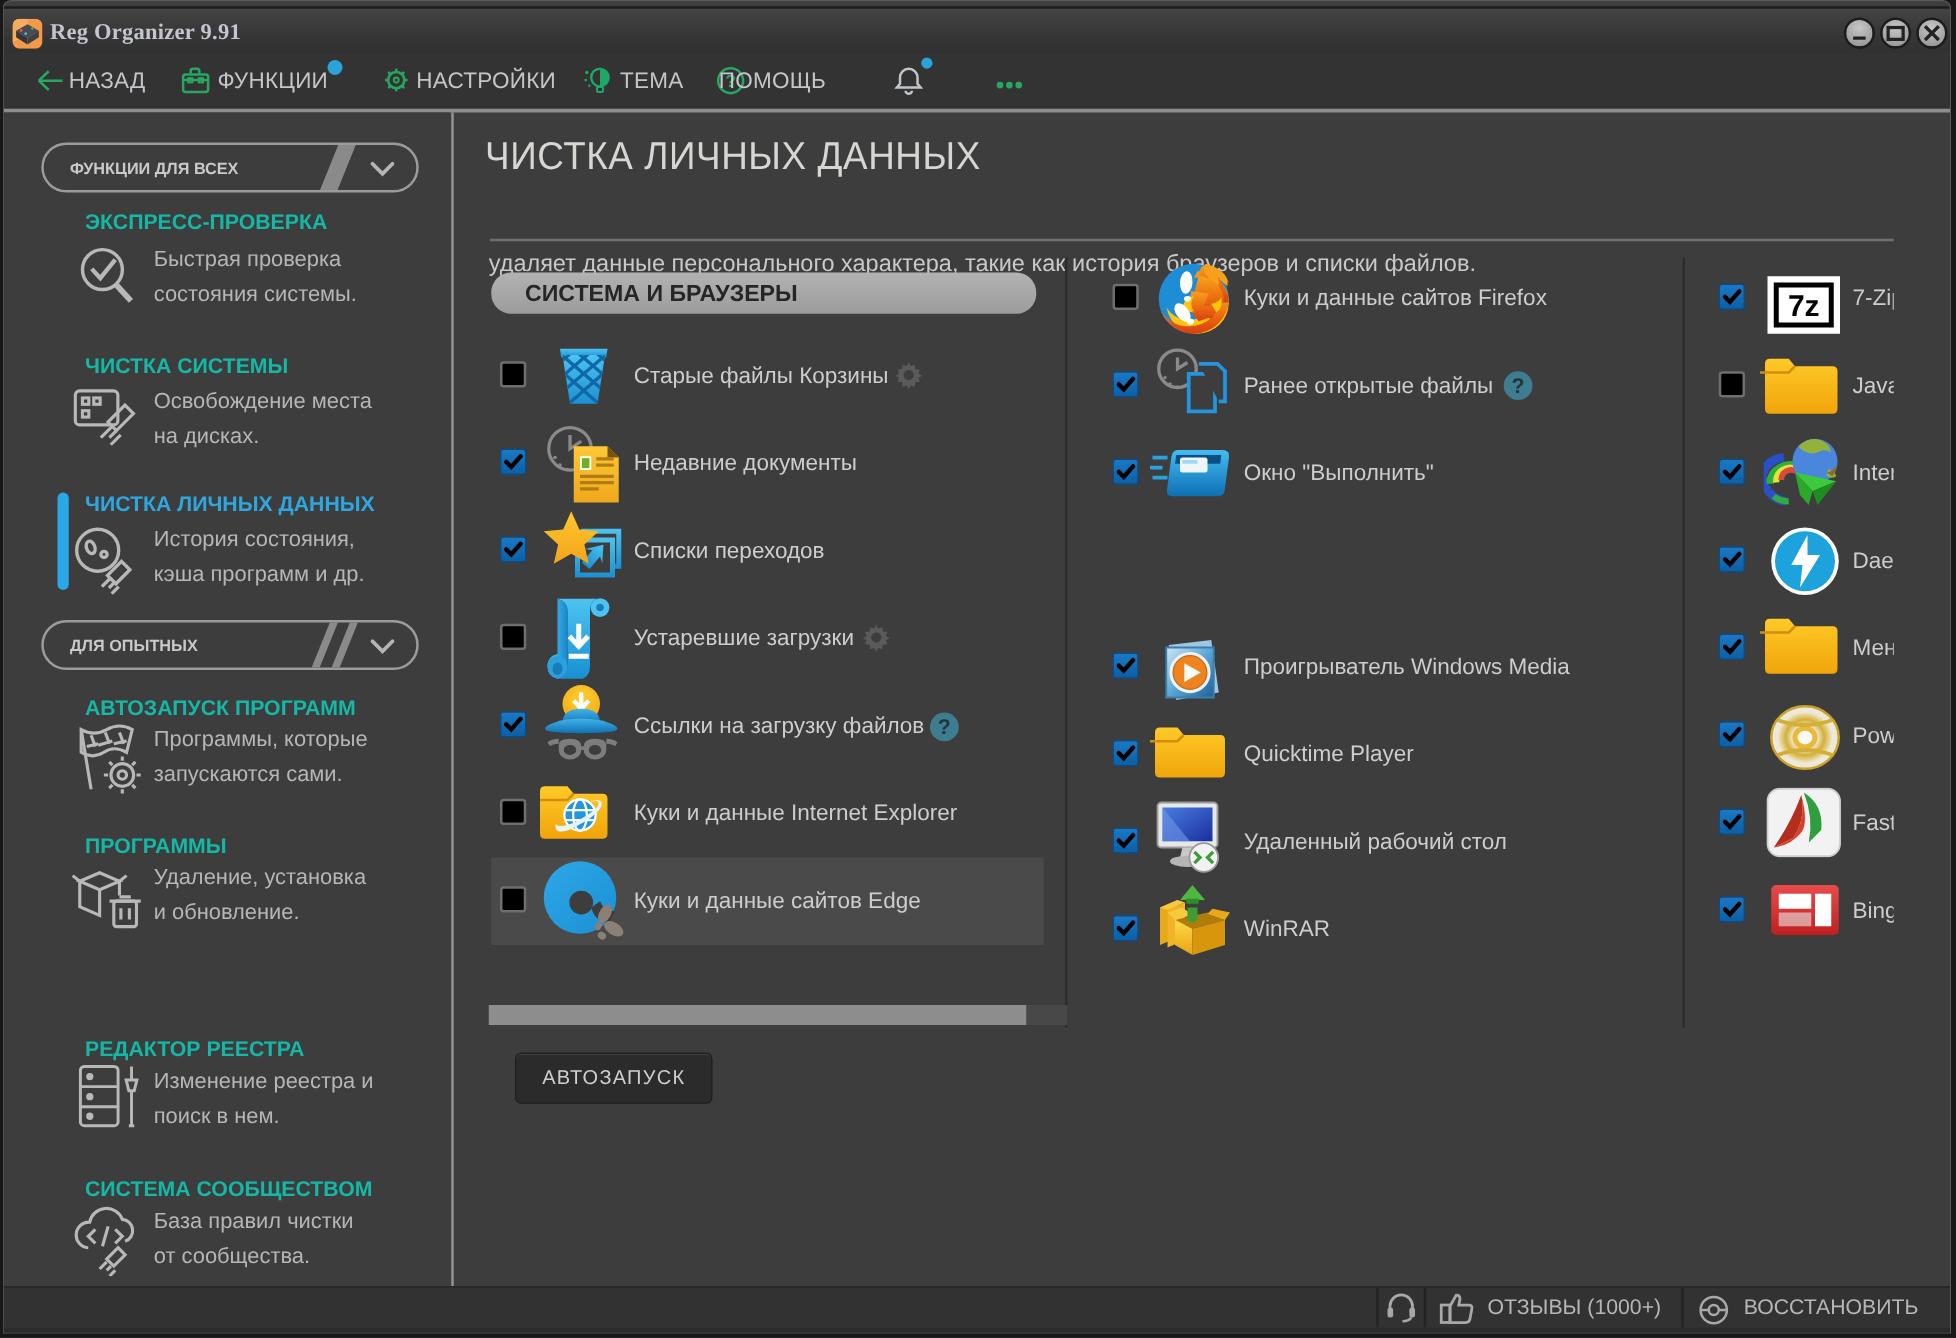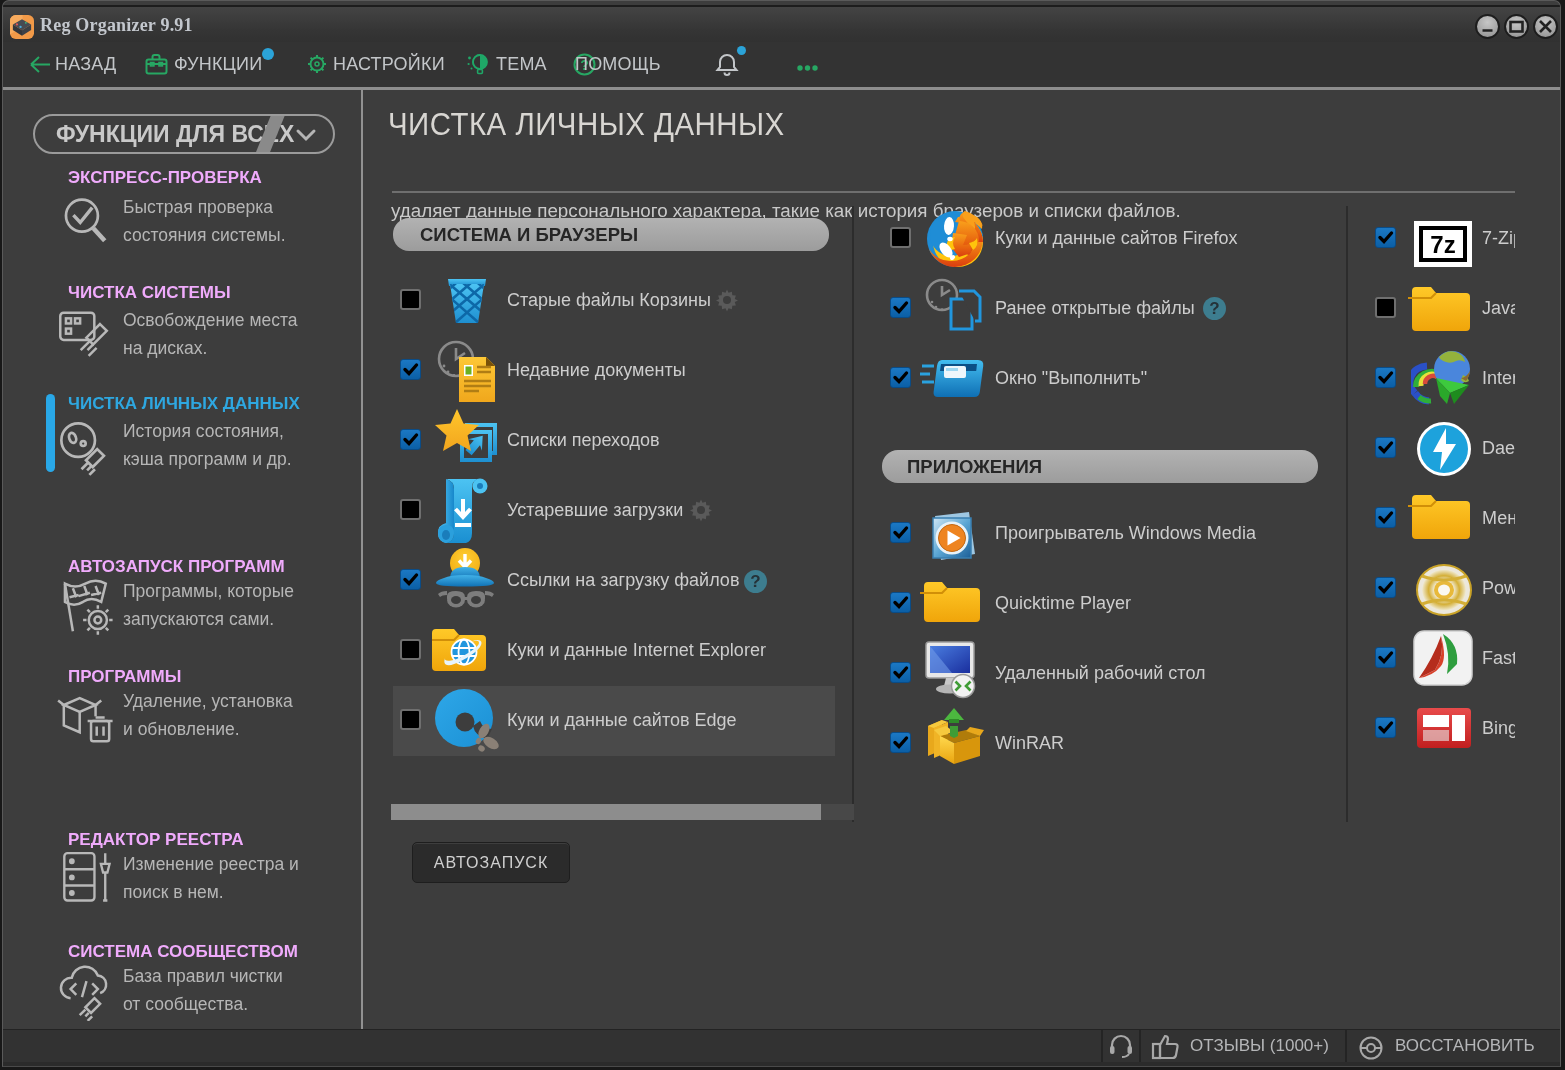--- a/index.html
+++ b/index.html
@@ -21,25 +21,25 @@
   
   #menubar { position:absolute; left:0; top:41px; width:100%; height:45px; background:#333333; }
   #menusep { position:absolute; left:0; top:86px; width:100%; height:3px; background:#8e8e8e; }
   .mitem { position:absolute; top:0; height:45px; display:flex; align-items:center;
     color:#c3c6c9; font-size:18px; letter-spacing:0.2px; }
   .bluedot { position:absolute; width:12px; height:12px; border-radius:50%; background:#2ba3d8; }
   
   #sidebar { position:absolute; left:0; top:89px; width:357px; height:939px; background:#3d3d3d; }
   #sidesep { position:absolute; left:358px; top:89px; width:2px; height:939px; background:#929292; }
   .pill { position:absolute; left:30px; width:302px; height:40px; border:2px solid #9b9b9b;
-    border-radius:20px; color:#c9c9c9; font-weight:bold; font-size:23px;
+    border-radius:20px; color:#c9c9c9; font-weight:bold; font-size:13px;
     display:flex; align-items:center; padding-left:21px; overflow:hidden; }
   .pill .chev { position:absolute; right:16px; top:11px; }
   .stripe { position:absolute; top:-6px; height:52px; background:#8a8a8a; transform:rotate(22deg); }
-  .sit-title { position:absolute; font-weight:bold; font-size:17px; color:#f0abfc; }
+  .sit-title { position:absolute; font-weight:bold; font-size:17px; color:#14b8a6; }
   .sit-title.active { color:#2ea7e0; }
   .sit-desc { position:absolute; font-size:17.5px; color:#b6b6b6; }
   .activebar { position:absolute; left:43px; width:9px; border-radius:5px; background:#29a8e8; }
   .h1 { position:absolute; left:385px; top:106px; font-size:31px; color:#d8d6d2;
     transform:scaleX(0.95); transform-origin:0 0; white-space:nowrap; letter-spacing:0.5px; }
   .sub { position:absolute; left:388px; top:155px; font-size:18.8px; color:#c9c9c9;margin-top:44px; }
   .hline { position:absolute; left:389px; top:190px; width:1123px; height:2px; background:#6f6f6f; }
   .vsep { position:absolute; top:205px; width:2px; height:616px; background:#2c2c2c; }
   .gpill { position:absolute; height:33px; background:linear-gradient(#b2b2b2,#9c9c9c); border-radius:16px;
     color:#262626; font-weight:bold; font-size:18.5px; display:flex; align-items:center; }
@@ -152,20 +152,27 @@
 
   <div id="sidebar"></div>
   <div id="sidesep"></div>
 
   <div class="pill" style="top:113px">ФУНКЦИИ ДЛЯ ВСЕХ
     <div class="stripe" style="left:228px;width:13px"></div>
     <svg class="chev" width="22" height="16" viewBox="0 0 22 16">
         <path d="M3 4 L11 12 L19 4" fill="none" stroke="#b5b5b5" stroke-width="3" stroke-linecap="round"></path>
       </svg>
   </div>
+  <div class="pill" style="top:495px">ДЛЯ ОПЫТНЫХ
+    <div class="stripe" style="left:221px;width:6px"></div>
+    <div class="stripe" style="left:237px;width:6px"></div>
+    <svg class="chev" width="22" height="16" viewBox="0 0 22 16">
+        <path d="M3 4 L11 12 L19 4" fill="none" stroke="#b5b5b5" stroke-width="3" stroke-linecap="round"></path>
+      </svg>
+  </div>
 
   <div class="sit-title" style="left:65px;top:167px">ЭКСПРЕСС-ПРОВЕРКА</div>
   <svg class="icon" style="left:55px;top:193px" width="57" height="57" viewBox="0 0 50 50">
     <g fill="none" stroke="#b8b8b8" stroke-width="2.4">
       <circle cx="21" cy="19" r="14"></circle>
       <path d="M31 30 L41 41" stroke-width="4"></path>
       <path d="M13.5 18.5 L19.5 25 L30 12" stroke-width="3"></path>
     </g>
   </svg>
   <div class="sit-desc" style="left:120px;top:196px">Быстрая проверка</div>
@@ -432,21 +439,20 @@
     <circle cx="32" cy="36" r="9.5" fill="#3d3d3d"></circle>
     <path d="M40 40 q2 10 14 13 l5 -10 q-9 0 -12 -8 Z" fill="#3d3d3d"></path>
     <g fill="#8a8076">
       <ellipse cx="51" cy="45" rx="4.6" ry="8" transform="rotate(30 51 45)"></ellipse>
       <ellipse cx="45.5" cy="55" rx="2.6" ry="3.2" transform="rotate(30 45.5 55)"></ellipse>
       <ellipse cx="58" cy="57" rx="5" ry="8.5" transform="rotate(122 58 57)"></ellipse>
       <ellipse cx="48.5" cy="62.5" rx="2.9" ry="3.4" transform="rotate(122 48.5 62.5)"></ellipse>
     </g>
   </svg>
 
-  <div class="gpill" style="left:879px;top:449px;width:436px;padding-left:25px">ПРИЛОЖЕНИЯ</div>
   <div class="cb off" style="left:887px;top:226px"></div>
   <div class="cb on" style="left:887px;top:296px"><svg width="19" height="19" viewBox="0 0 19 19">
         <path d="M4 9.5 L8 13.5 L15.5 5" fill="none" stroke="#000" stroke-width="3.4" stroke-linecap="round"></path>
       </svg></div>
   <div class="cb on" style="left:887px;top:366px"><svg width="19" height="19" viewBox="0 0 19 19">
         <path d="M4 9.5 L8 13.5 L15.5 5" fill="none" stroke="#000" stroke-width="3.4" stroke-linecap="round"></path>
       </svg></div>
   <div class="cb on" style="left:887px;top:521px"><svg width="19" height="19" viewBox="0 0 19 19">
         <path d="M4 9.5 L8 13.5 L15.5 5" fill="none" stroke="#000" stroke-width="3.4" stroke-linecap="round"></path>
       </svg></div>

